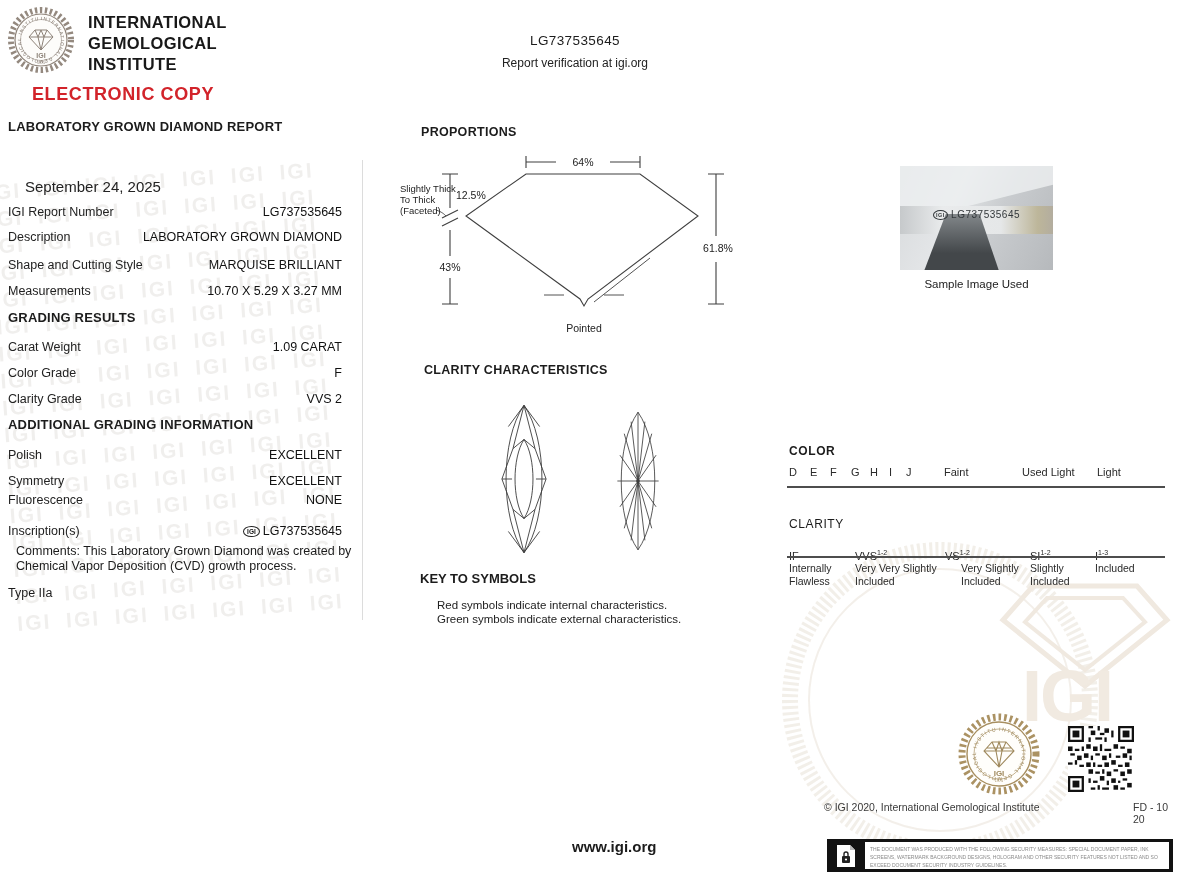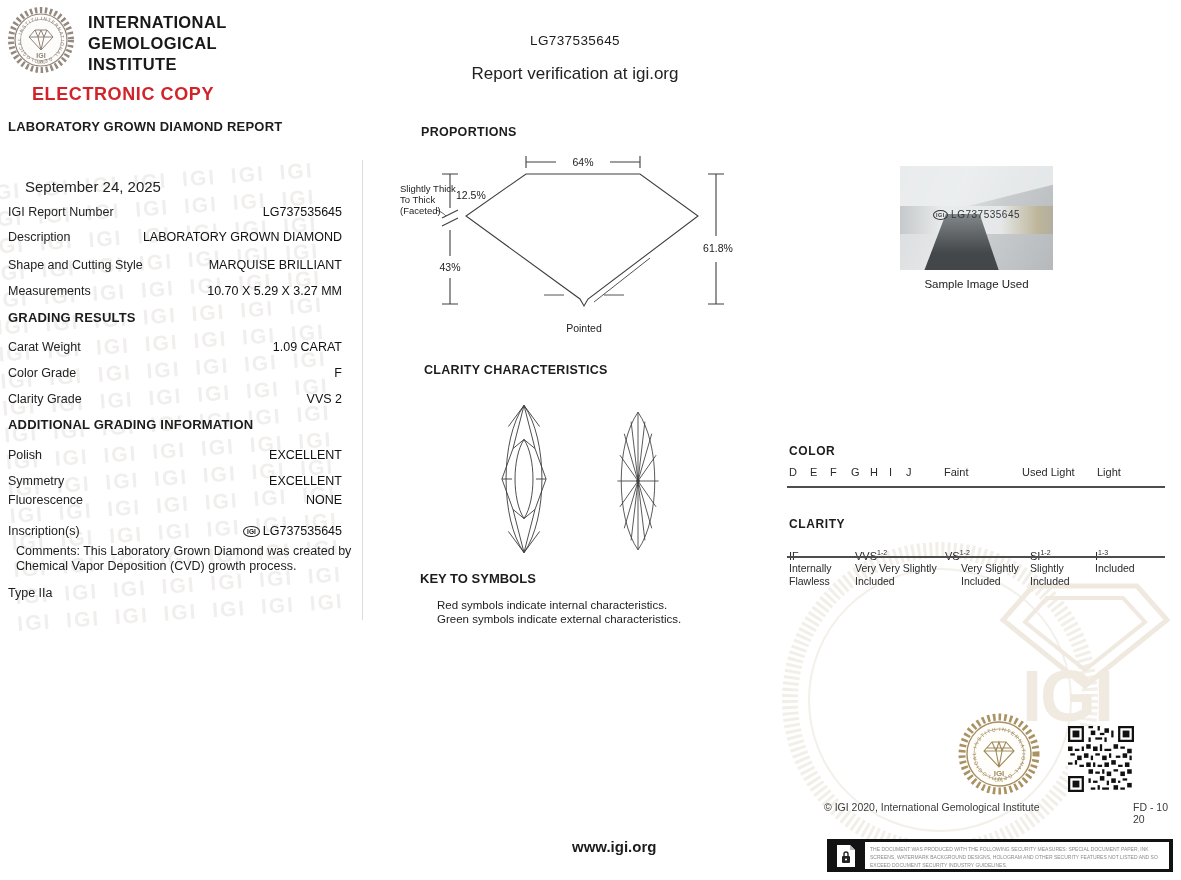--- a/index.html
+++ b/index.html
@@ -22,21 +22,21 @@
   .logo-seal { position:absolute; left:5px; top:4px; }
   .brand { position:absolute; left:88px; top:12px; font-weight:bold; font-size:16.5px;
     line-height:21px; letter-spacing:.4px; color:#181818; }
   .ecopy { position:absolute; left:32px; top:84px; font-weight:bold; font-size:18px;
     letter-spacing:.6px; color:#d2232a; }
   .report-title { position:absolute; left:8px; top:119px; font-weight:bold; font-size:13px;
     letter-spacing:.2px; }
 
   .top-center { position:absolute; left:415px; top:33px; width:320px; text-align:center; }
   .top-center .num { font-size:13.5px; letter-spacing:.4px; }
-  .top-center .verify { font-size:17px; margin-top:16px; color:#222; }
+  .top-center .verify { font-size:12px; margin-top:8px; color:#222; }
 
   
   .row { position:absolute; left:8px; width:334px; font-size:12.5px; }
   .row .lbl { float:left; color:#222; }
   .row .val { float:right; text-align:right; color:#111; }
   .sec-head { position:absolute; left:8px; font-weight:bold; font-size:13px; letter-spacing:.2px; }
   .comments { position:absolute; left:16px; top:544px; width:348px; font-size:12.5px; line-height:1.16; }
   .type-line { position:absolute; left:8px; top:586px; font-size:12.5px; }
   .insc-icon { display:inline-block; border:1px solid #222; border-radius:50%; font-size:6.5px;
     font-weight:bold; line-height:9px; padding:0 3px; vertical-align:1px; margin-right:3px; }
@@ -70,21 +70,21 @@
 
   
   .color-title { position:absolute; left:789px; top:444px; font-weight:bold; font-size:12px; letter-spacing:.6px; }
   .color-grades span { position:absolute; top:466px; font-size:11px; color:#2a2a2a; }
   .color-grades span:nth-child(1){left:789px;} .color-grades span:nth-child(2){left:810px;}
   .color-grades span:nth-child(3){left:830px;} .color-grades span:nth-child(4){left:851px;}
   .color-grades span:nth-child(5){left:870px;} .color-grades span:nth-child(6){left:889px;}
   .color-grades span:nth-child(7){left:906px;} .color-grades span:nth-child(8){left:944px;}
   .color-grades span:nth-child(9){left:1022px;} .color-grades span:nth-child(10){left:1097px;}
   .scale-line1 { position:absolute; left:787px; top:486px; width:378px; height:2px; background:#4d4d4d; }
-  .clarity-title2 { position:absolute; left:789px; top:517px; font-weight:bold; font-size:12px; letter-spacing:.6px; }
+  .clarity-title2 { position:absolute; left:789px; top:517px; font-weight:normal; font-size:12px; letter-spacing:.6px; }
   .clar-grades span.g { position:absolute; top:549px; font-size:11px; color:#2a2a2a; }
   .clar-grades span.g:nth-child(1){left:789px;} .clar-grades span.g:nth-child(2){left:855px;}
   .clar-grades span.g:nth-child(3){left:945px;} .clar-grades span.g:nth-child(4){left:1030px;}
   .clar-grades span.g:nth-child(5){left:1095px;}
   .clar-grades sup { font-size:7px; }
   .scale-line2 { position:absolute; left:787px; top:556px; width:378px; height:2px; background:#4d4d4d; }
   .clar-desc div { position:absolute; top:562px; font-size:10.5px; line-height:1.2; color:#2a2a2a; }
   .clar-desc div:nth-child(1){left:789px;width:62px;} .clar-desc div:nth-child(2){left:855px;width:92px;}
   .clar-desc div:nth-child(3){left:945px;width:90px;margin-left:16px;} .clar-desc div:nth-child(4){left:1030px;width:62px;}
   .clar-desc div:nth-child(5){left:1095px;width:70px;}

